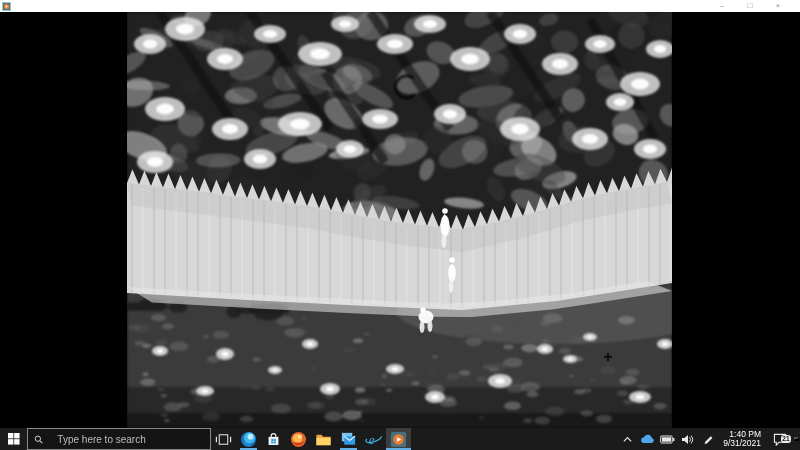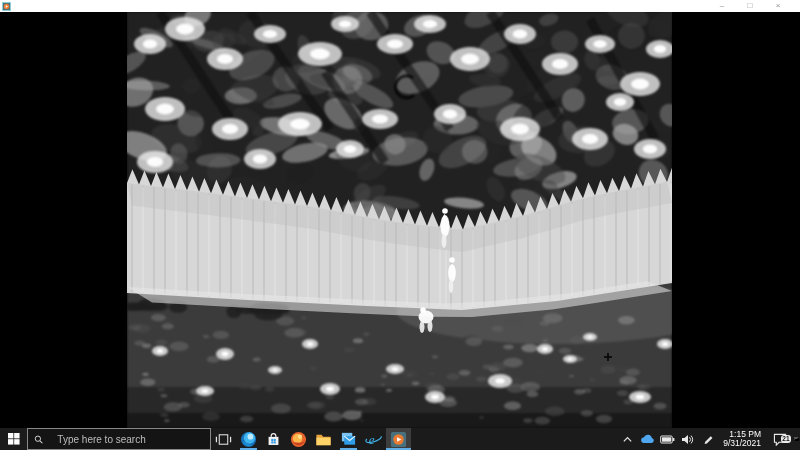--- a/index.html
+++ b/index.html
@@ -625,21 +625,21 @@
         </svg>
       </button>
 
       <button class="ti" title="Windows Ink Workspace">
         <svg width="12" height="12" viewBox="0 0 13 13">
           <path d="M3.5 9.5 L9.5 3.5 l1.8 1.8 L5.3 11.3 L2.8 11.9 z" fill="#e8e8e8"></path>
         </svg>
       </button>
 
       <button class="clock">
-        <div>1:15 PM</div>
+        <div>1:40 PM</div>
         <div>9/31/2021</div>
       </button>
 
       <button class="notif">
         <svg width="14" height="13" viewBox="0 0 15 14">
           <path d="M1.5 1.5 h12 v8.5 h-7 l-3 3 v-3 h-2 z" fill="none" stroke="#e8e8e8" stroke-width="1.2"></path>
         </svg>
         <span class="badge">21</span>
       </button>
 

